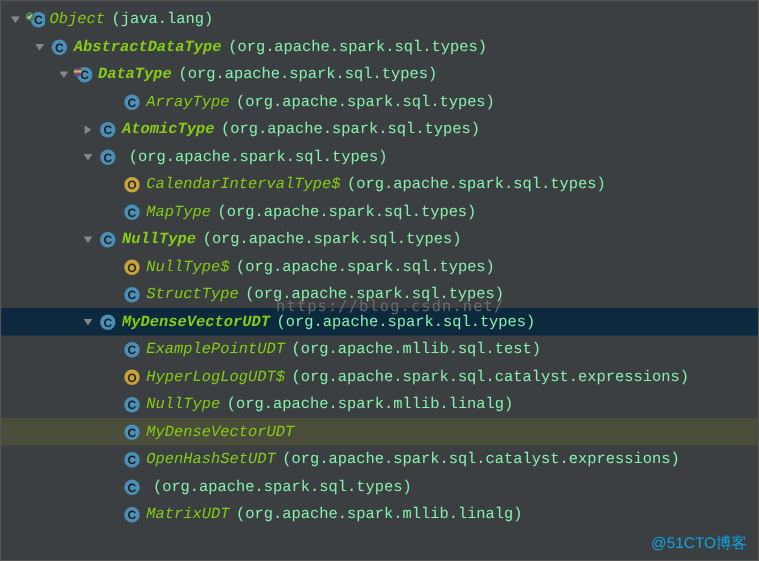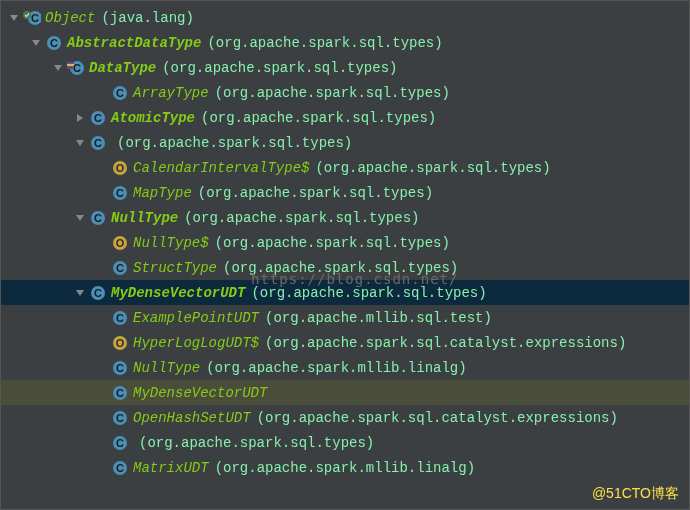--- a/index.html
+++ b/index.html
@@ -37,21 +37,21 @@
   .name { color: #84cc16; font-style: italic; }
   .name.bold { font-weight: bold; }
   .pkg { color: #86efac; margin-left: 6px; }
   .watermark-url {
     position: absolute; top: 270px; left: 250px;
     color: #6a6a6a; font-size: 14px; font-family: monospace;
     letter-spacing: 1px; pointer-events: none;
   }
   .watermark-src {
     position: absolute; right: 10px; bottom: 6px;
-    color: #fde047; font-size: 14px; pointer-events: none;
+    color: #0ea5e9; font-size: 14px; pointer-events: none;
     font-family: sans-serif;
   }
 </style>
 </head>
 <body>
 
 <div class="tree" id="tree">
     <div class="row">
       <span class="indent" style="width: 0px;"></span>
       <span class="arrow ">

